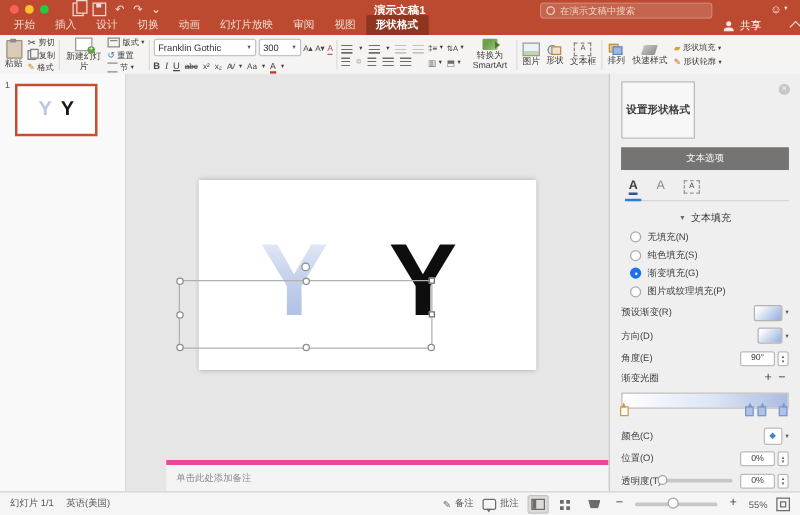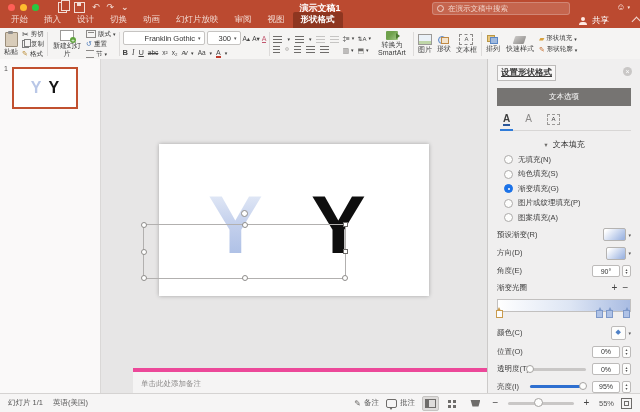--- a/index.html
+++ b/index.html
@@ -51,21 +51,21 @@
   .ic-copy2{width:5px;height:6px;border:1px solid #7E7E7E;position:relative;}
   .ic-copy2::after{content:"";position:absolute;left:1px;top:-2px;width:5px;height:6px;border:1px solid #7E7E7E;background:#F5F4F3;}
   .g-brush::before{content:"✎";font-size:7px;color:#B98A2F;}
   .ic-news{width:12px;height:9px;border:1px solid #9B9997;background:#fff;position:relative;}
   .ic-news::after{content:"+";position:absolute;right:-3px;bottom:-3px;width:6px;height:6px;line-height:6px;text-align:center;
     background:#5FA33C;color:#fff;border-radius:50%;font-size:6px;}
   .ic-lay{width:8px;height:6px;border:1px solid #8B8987;} .ic-lay::after{content:"";display:block;margin:1px;height:1px;background:#8B8987;}
   .g-reset::before{content:"↺";color:#3D6FB4;font-size:7px;}
   .ic-sec{width:8px;height:6px;border-top:1px solid #8B8987;border-bottom:1px solid #8B8987;}
   .selbox{height:12px;background:#FFFFFF;border:1px solid #C6C4C2;border-radius:2px;display:flex;align-items:center;
-    padding:0 3px;gap:3px;font-size:7.5px;color:#333;text-align:right;}
+    padding:0 3px;gap:3px;font-size:7.5px;color:#333;}
   .fontrow{display:flex;gap:2px;align-items:center;}
   .fmtrow{display:flex;gap:4px;align-items:center;margin-top:1px;}
   .fg{font-size:7.5px;color:#444;}
   .g-bold::before{content:"B";font-weight:bold;}
   .g-italic::before{content:"I";font-style:italic;font-family:"Liberation Serif",serif;}
   .g-under::before{content:"U";text-decoration:underline;}
   .g-strike::before{content:"abc";text-decoration:line-through;font-size:6.5px;}
   .g-sup::before{content:"x²";font-size:6.5px;}
   .g-sub::before{content:"x₂";font-size:6.5px;}
   .g-chsp::before{content:"AV";font-size:6px;letter-spacing:-1px;}
@@ -115,21 +115,21 @@
   .selrect{position:absolute;left:42px;top:165px;width:201px;height:53px;border:1px solid #B2B0AF;}
   .hnd{position:absolute;width:6px;height:6px;background:#FFFFFF;border:1px solid #8F8D8B;border-radius:50%;box-sizing:border-box;}
   .hsq{position:absolute;width:5px;height:5px;background:#FFFFFF;border:1px solid #6E6C6A;box-sizing:border-box;}
   .rot{position:absolute;width:7px;height:7px;background:#FFFFFF;border:1px solid #8F8D8B;border-radius:50%;box-sizing:border-box;}
   .notes{position:absolute;left:0;right:0;bottom:0;height:21px;background:#F5F4F4;border-top:4px solid #ec4899;margin-left:32px;}
   .notes span{display:inline-block;margin:6px 0 0 8px;font-size:7.5px;color:#8C8A89;}
 
   
   .pane{width:153px;flex:none;background:#F0EFEF;border-left:1px solid #CCCAC9;position:relative;
     padding:6px 9px;box-sizing:border-box;font-size:7.5px;color:#3C3C3C;}
-  .ptitle{display:inline-block;font-size:8.5px;font-weight:bold;border:1px solid #BDBBBA;background:#F8F7F7;padding:1px 3px;text-decoration:underline;}
+  .ptitle{display:inline-block;font-size:8.5px;font-weight:bold;border:1px solid #BDBBBA;background:#F8F7F7;padding:16px 3px;}
   .pclose{position:absolute;right:8px;top:8px;width:9px;height:9px;border-radius:50%;background:#C9C7C6;color:#FFFFFF;
     font-size:7px;line-height:9px;text-align:center;}
   .pclose::before{content:"×";}
   .seg{display:flex;margin-top:7px;}
   .sopt{flex:1;text-align:center;padding:3px 0;border:1px solid #B9B7B5;background:#FDFDFC;color:#3C3C3C;}
   .sopt.active{background:#767472;border-color:#767472;color:#FFFFFF;}
   .icrow{display:flex;gap:15px;margin:8px 0 0 6px;padding-bottom:5px;border-bottom:1px solid #D8D6D5;}
   .pic{position:relative;font-size:10px;font-weight:bold;color:#3C3C3C;line-height:1;}
   .g-afill::before{content:"A";border-bottom:2px solid #2B579A;}
   .g-afx::before{content:"A";color:#8C8A89;font-weight:normal;}
@@ -446,24 +446,20 @@
         <span>纯色填充(S)</span>
       </div>
       <div class="radio">
         <span class="rdot on"></span>
         <span>渐变填充(G)</span>
       </div>
       <div class="radio">
         <span class="rdot"></span>
         <span>图片或纹理填充(P)</span>
       </div>
-      <div class="radio">
-        <span class="rdot"></span>
-        <span>图案填充(A)</span>
-      </div>
 
       <div class="crow">
         <span class="lab">预设渐变(R)</span>
         <span class="dd">
             <span class="swatch"></span>
             <span class="dcaret"></span>
           </span>
       </div>
       <div class="crow">
         <span class="lab">方向(D)</span>

